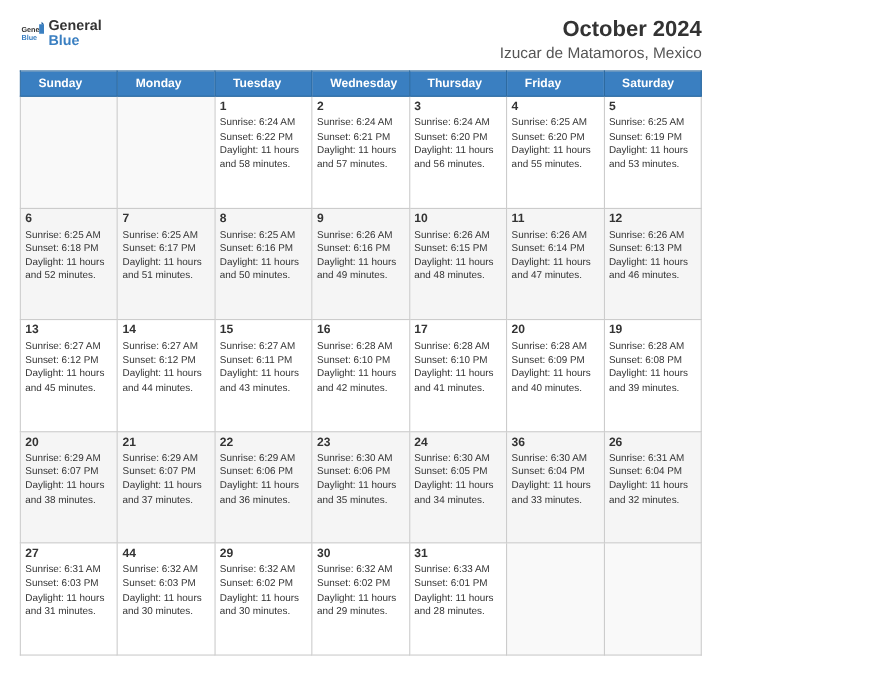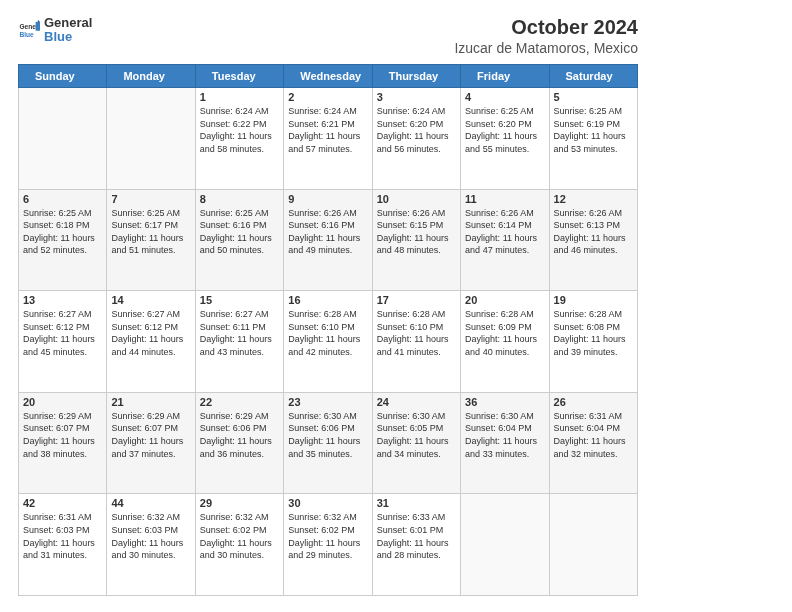--- a/index.html
+++ b/index.html
@@ -237,21 +237,21 @@
             <div class="day-number">36</div>
             <div class="day-info">Sunrise: 6:30 AM<br>Sunset: 6:04 PM<br>Daylight: 11 hours and 33 minutes.</div>
           </td>
           <td>
             <div class="day-number">26</div>
             <div class="day-info">Sunrise: 6:31 AM<br>Sunset: 6:04 PM<br>Daylight: 11 hours and 32 minutes.</div>
           </td>
         </tr>
         <tr class="row-white">
           <td>
-            <div class="day-number">42</div>
+            <div class="day-number">27</div>
             <div class="day-info">Sunrise: 6:31 AM<br>Sunset: 6:03 PM<br>Daylight: 11 hours and 31 minutes.</div>
           </td>
           <td>
             <div class="day-number">44</div>
             <div class="day-info">Sunrise: 6:32 AM<br>Sunset: 6:03 PM<br>Daylight: 11 hours and 30 minutes.</div>
           </td>
           <td>
             <div class="day-number">29</div>
             <div class="day-info">Sunrise: 6:32 AM<br>Sunset: 6:02 PM<br>Daylight: 11 hours and 30 minutes.</div>
           </td>

